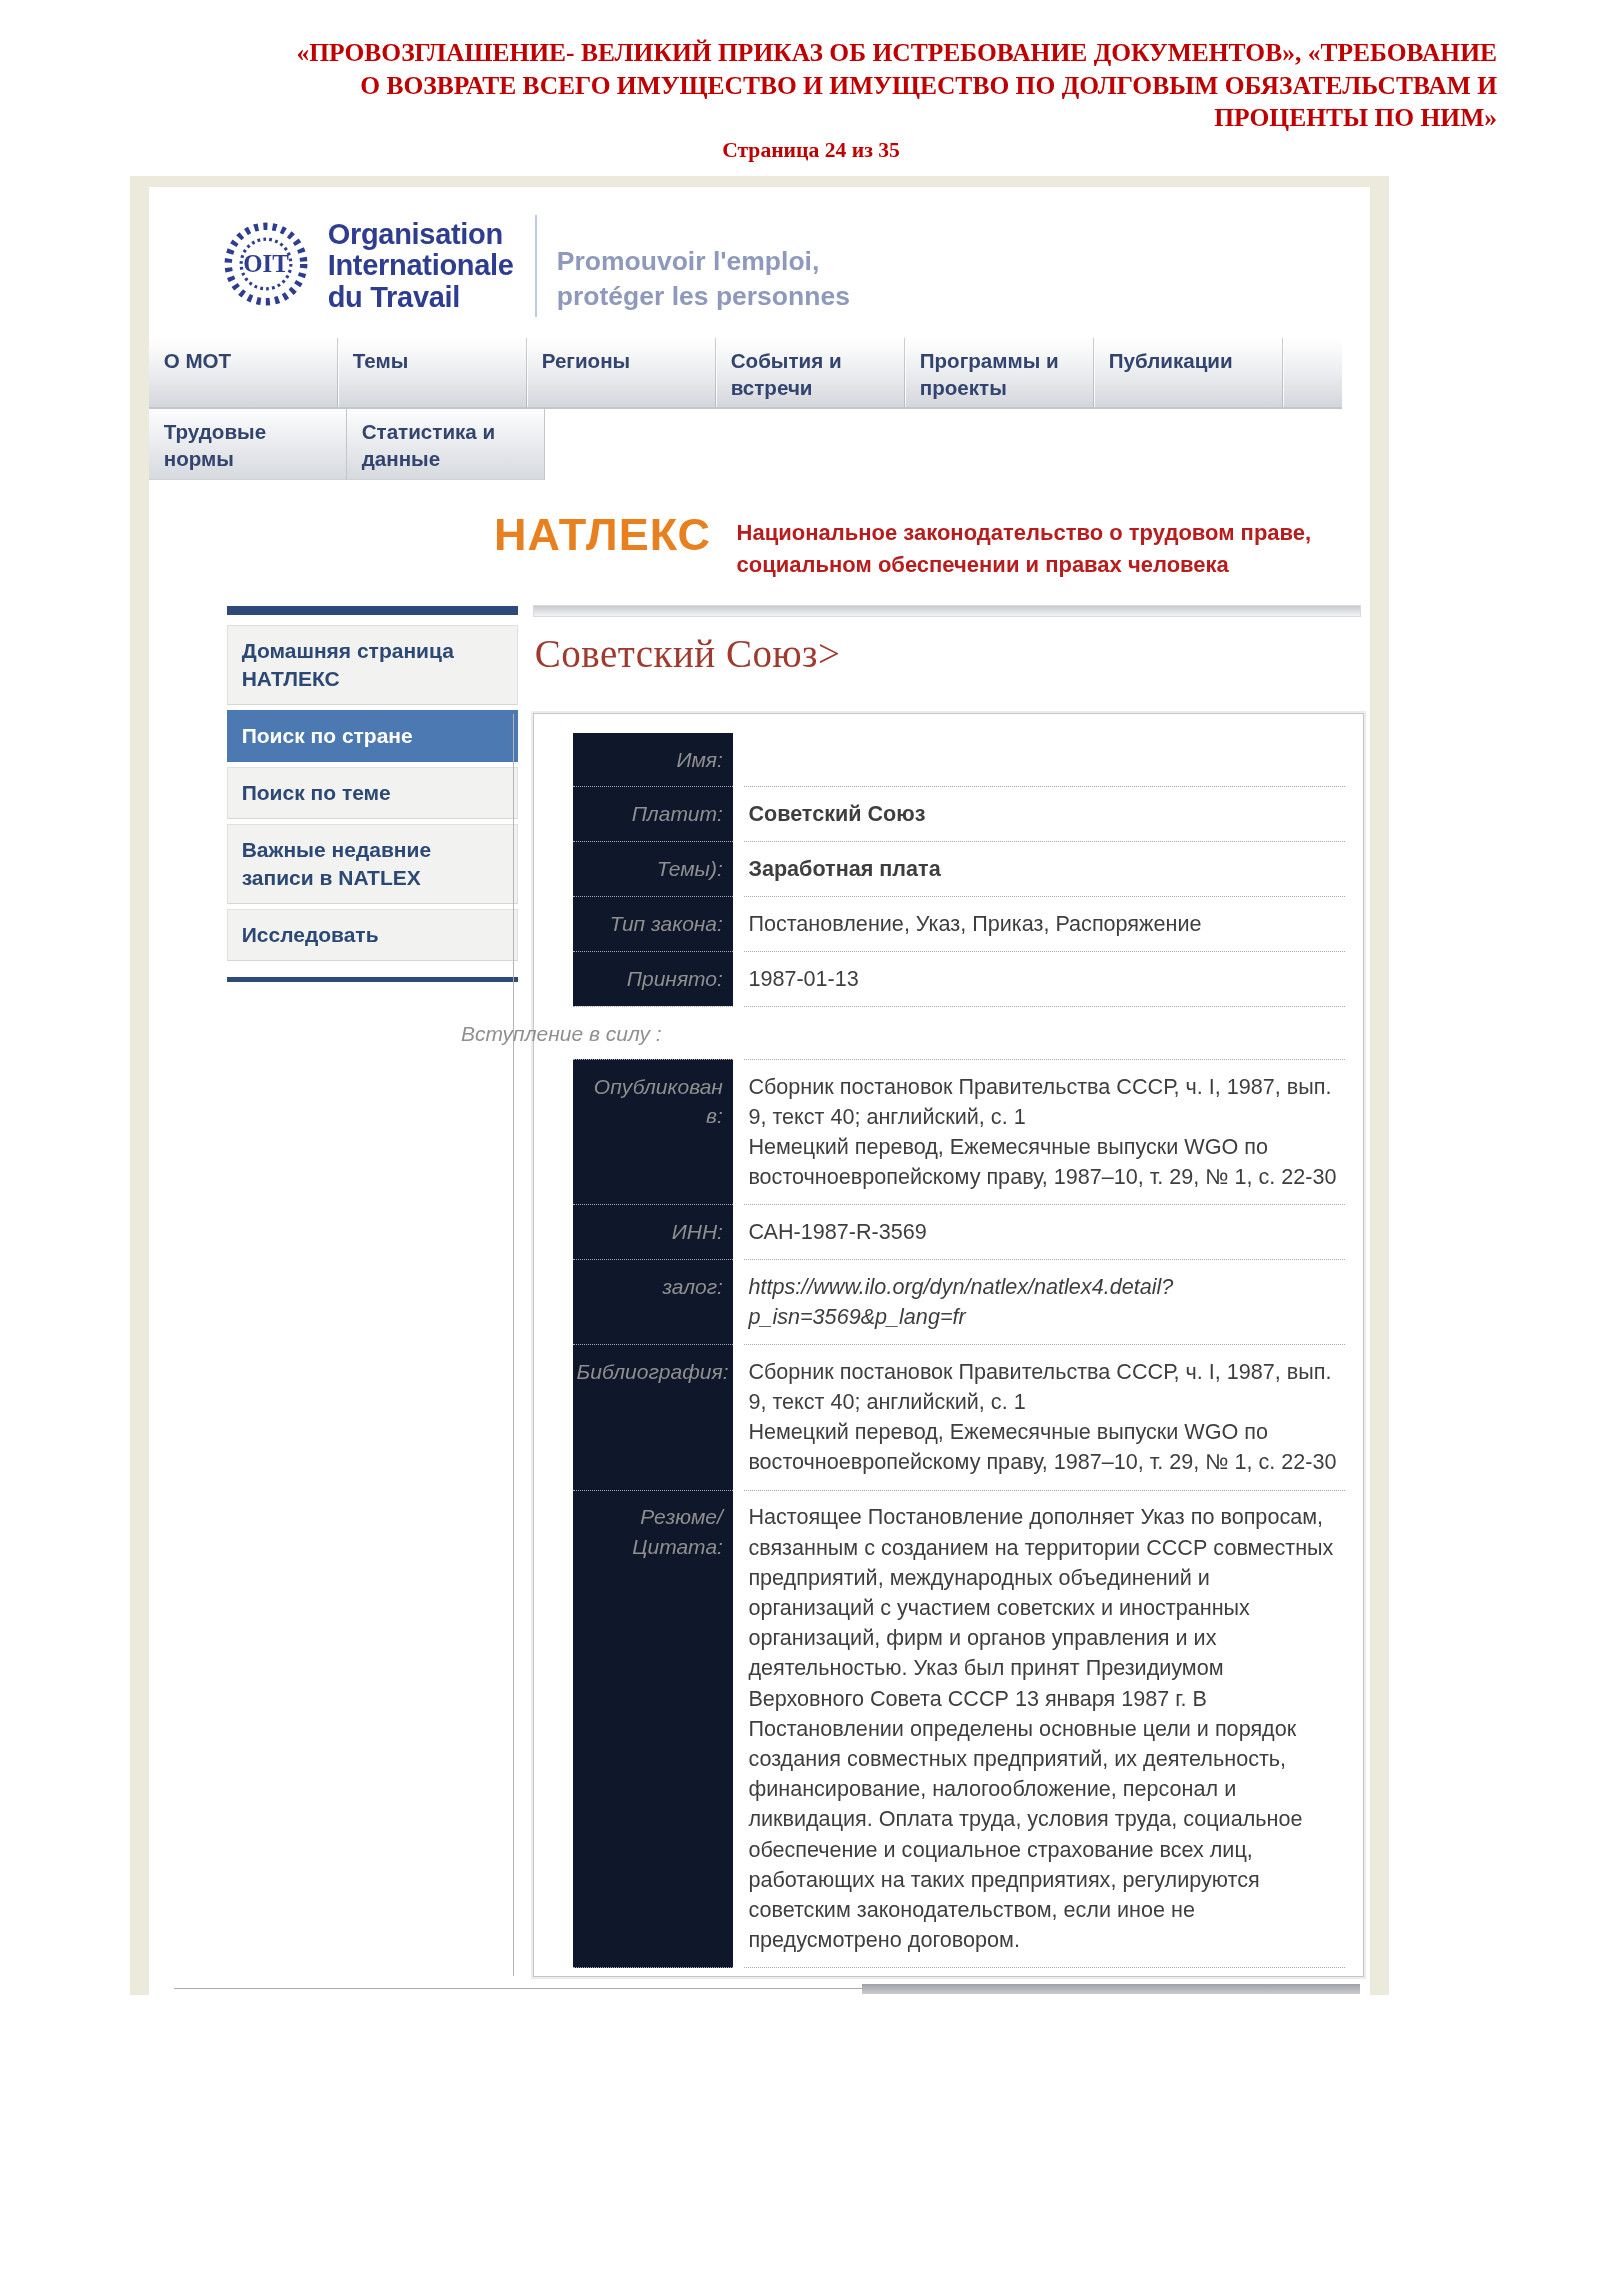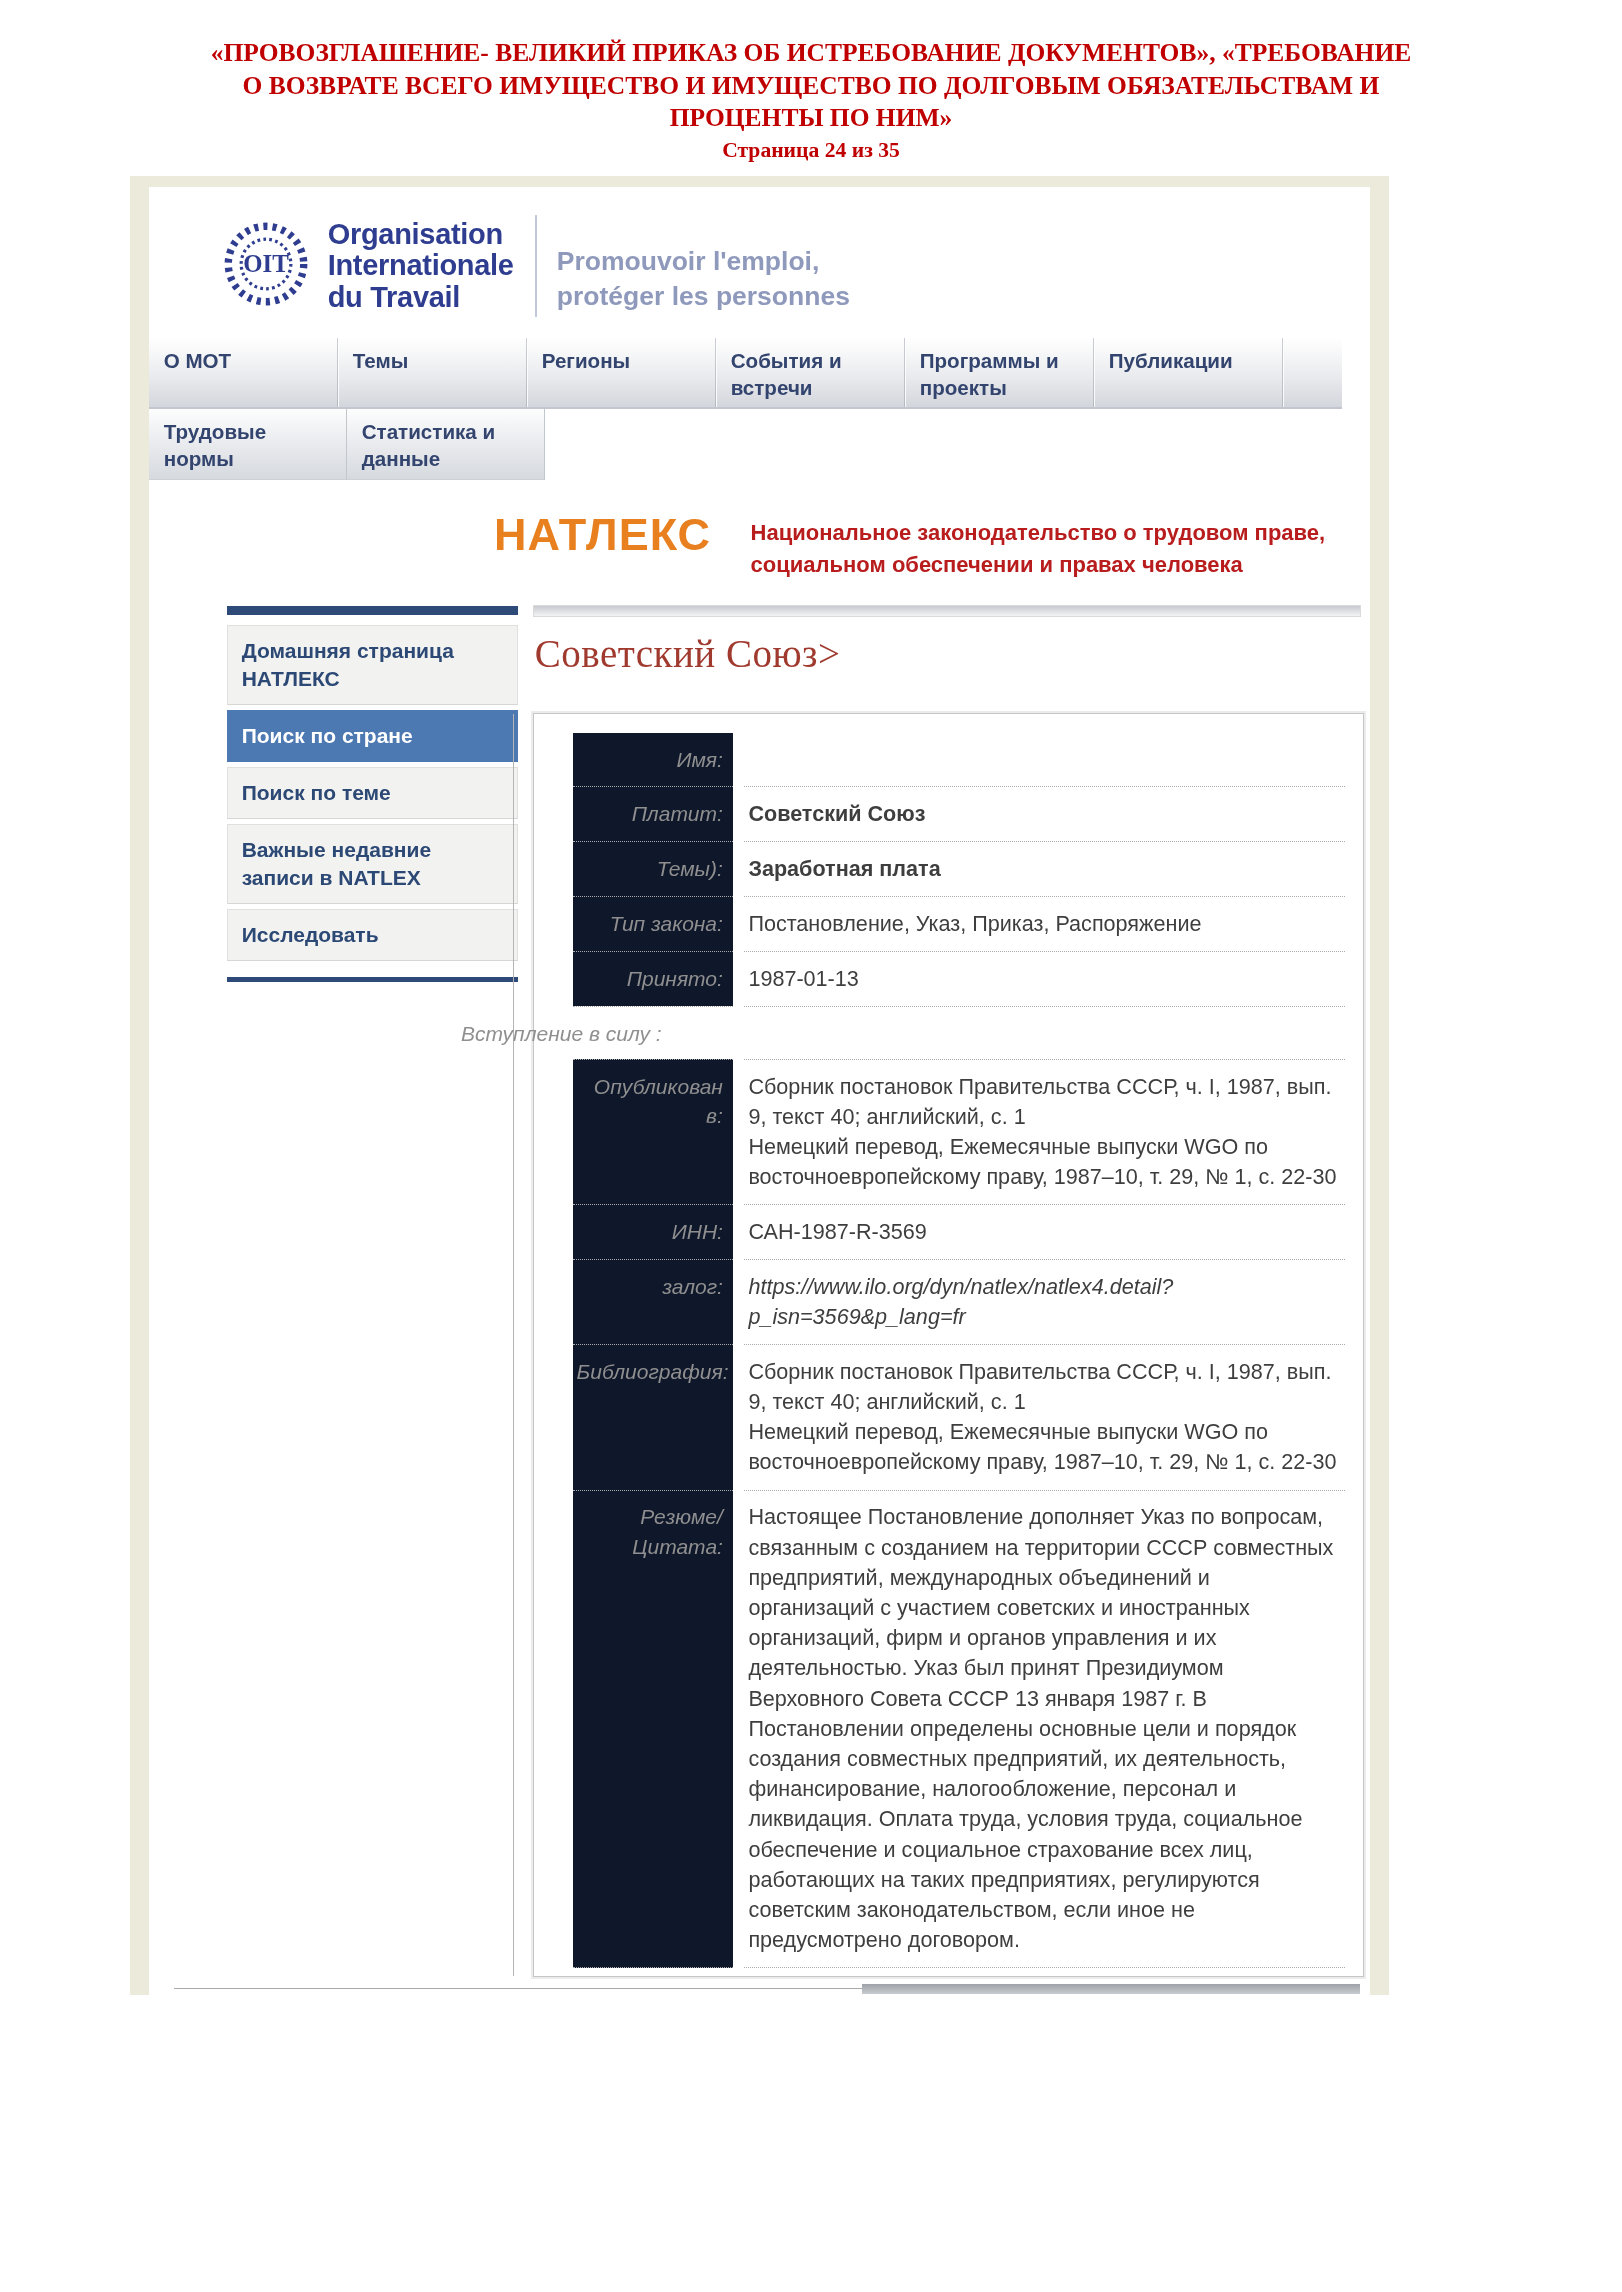--- a/index.html
+++ b/index.html
@@ -3,21 +3,21 @@
 <meta charset="utf-8">
 <style>
   * { margin:0; padding:0; box-sizing:border-box; }
   html,body { background:#ffffff; }
   body {
     width:1622px; height:2293px; position:relative; overflow:hidden;
     font-family:"Liberation Sans", sans-serif;
   }
   
   .banner {
-    margin:37px auto 0; width:1372px; text-align:center;
+    margin:37px auto 0; width:1372px; text-align:right;
     font-family:"Liberation Serif", serif; font-weight:bold;
     color:#c00000; font-size:25.5px; line-height:1.28; white-space:pre-line;
   }
   .page-info {
     text-align:center; font-family:"Liberation Serif", serif; font-weight:bold;
     color:#c00000; font-size:21.6px; margin-top:2.9px;
   }
   
   .frame {
     margin:13.7px 0 0 130px; width:1259px; background:#fff;
@@ -54,21 +54,21 @@
   .tab.active {
     width:155px; color:#ffffff;
     background:linear-gradient(#5a6f96, #2c4875 45%, #1e3a66);
   }
   .tab.plain {
     width:198px; color:#33456f;
     background:linear-gradient(#fdfdfe, #e7e9ec 55%, #d6d9de);
     border-right:1px solid #c2c6cd; border-bottom:1px solid #cdd0d5;
   }
   
-  .natlex-row { margin:29px 0 0 345px; display:flex; align-items:flex-start;gap:14px; }
+  .natlex-row { margin:29px 0 0 345px; display:flex; align-items:flex-start; }
   .natlex-brand { color:#e8801f; font-weight:bold; font-size:45px; letter-spacing:1px; }
   .natlex-sub {
     margin-left:25.5px; padding-top:7.8px; color:#b91c1c; font-weight:bold;
     font-size:22px; line-height:1.45; white-space:pre-line;
   }
   .bars-row { margin-top:23.5px; display:flex; align-items:center; }
   .bar-pad { width:78px; flex:none; }
   .sidebar-topbar { width:291px; height:8.8px; background:#2e4a78; flex:none; }
   .bar-gap { width:14.7px; flex:none; }
   .main-topbar {

